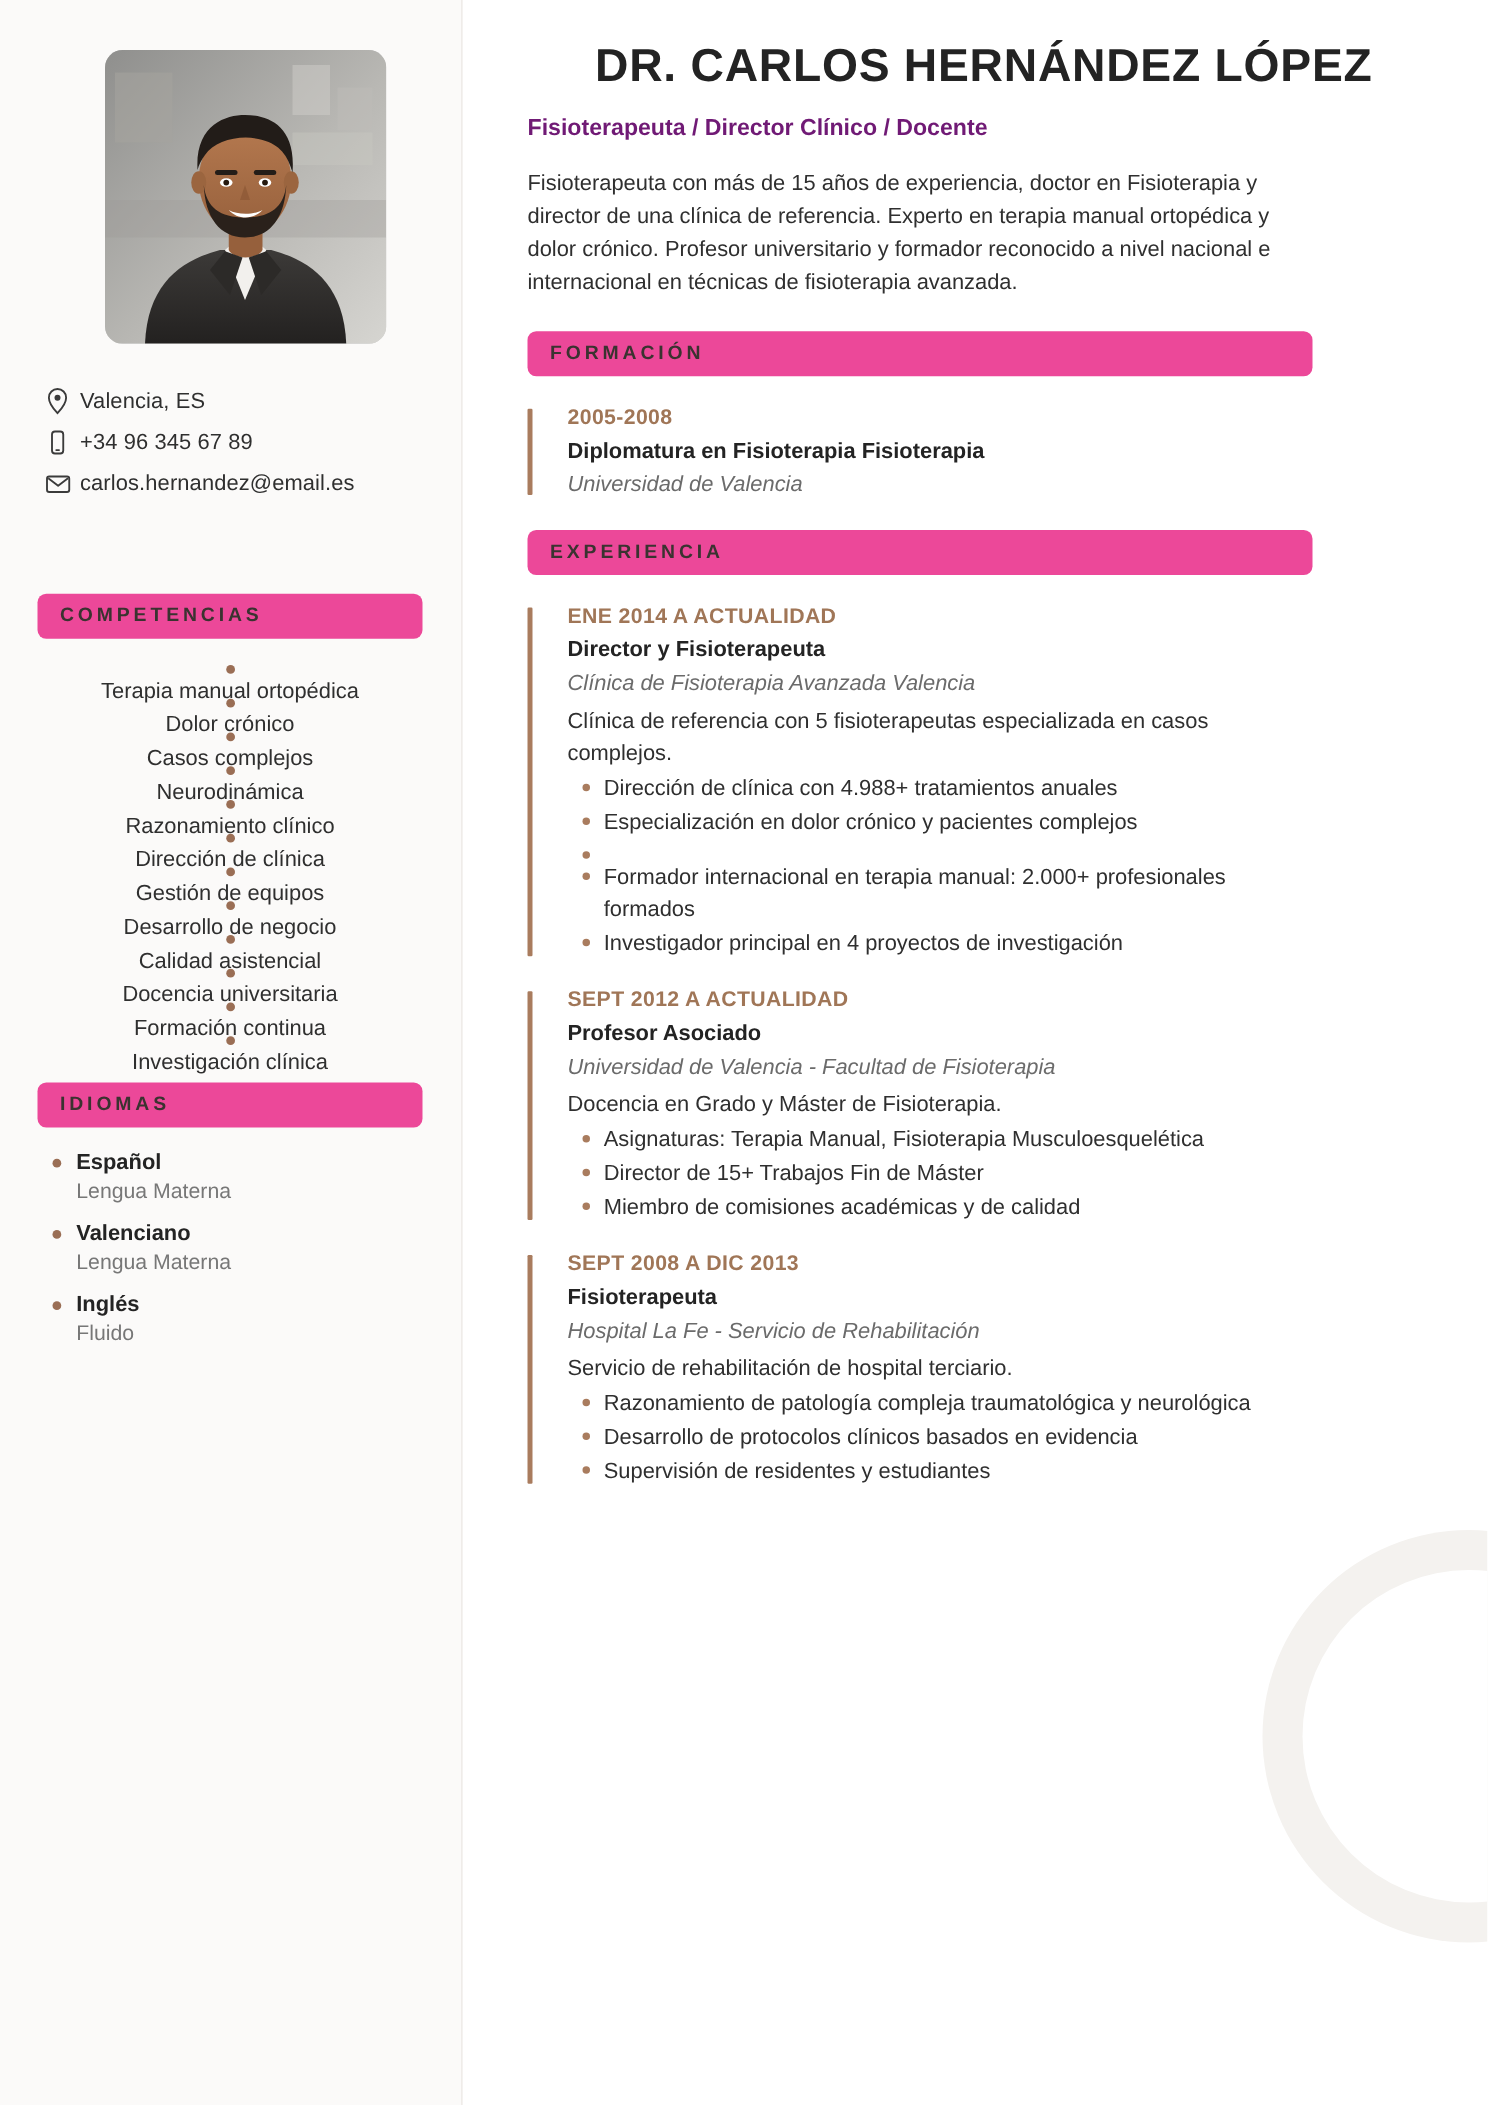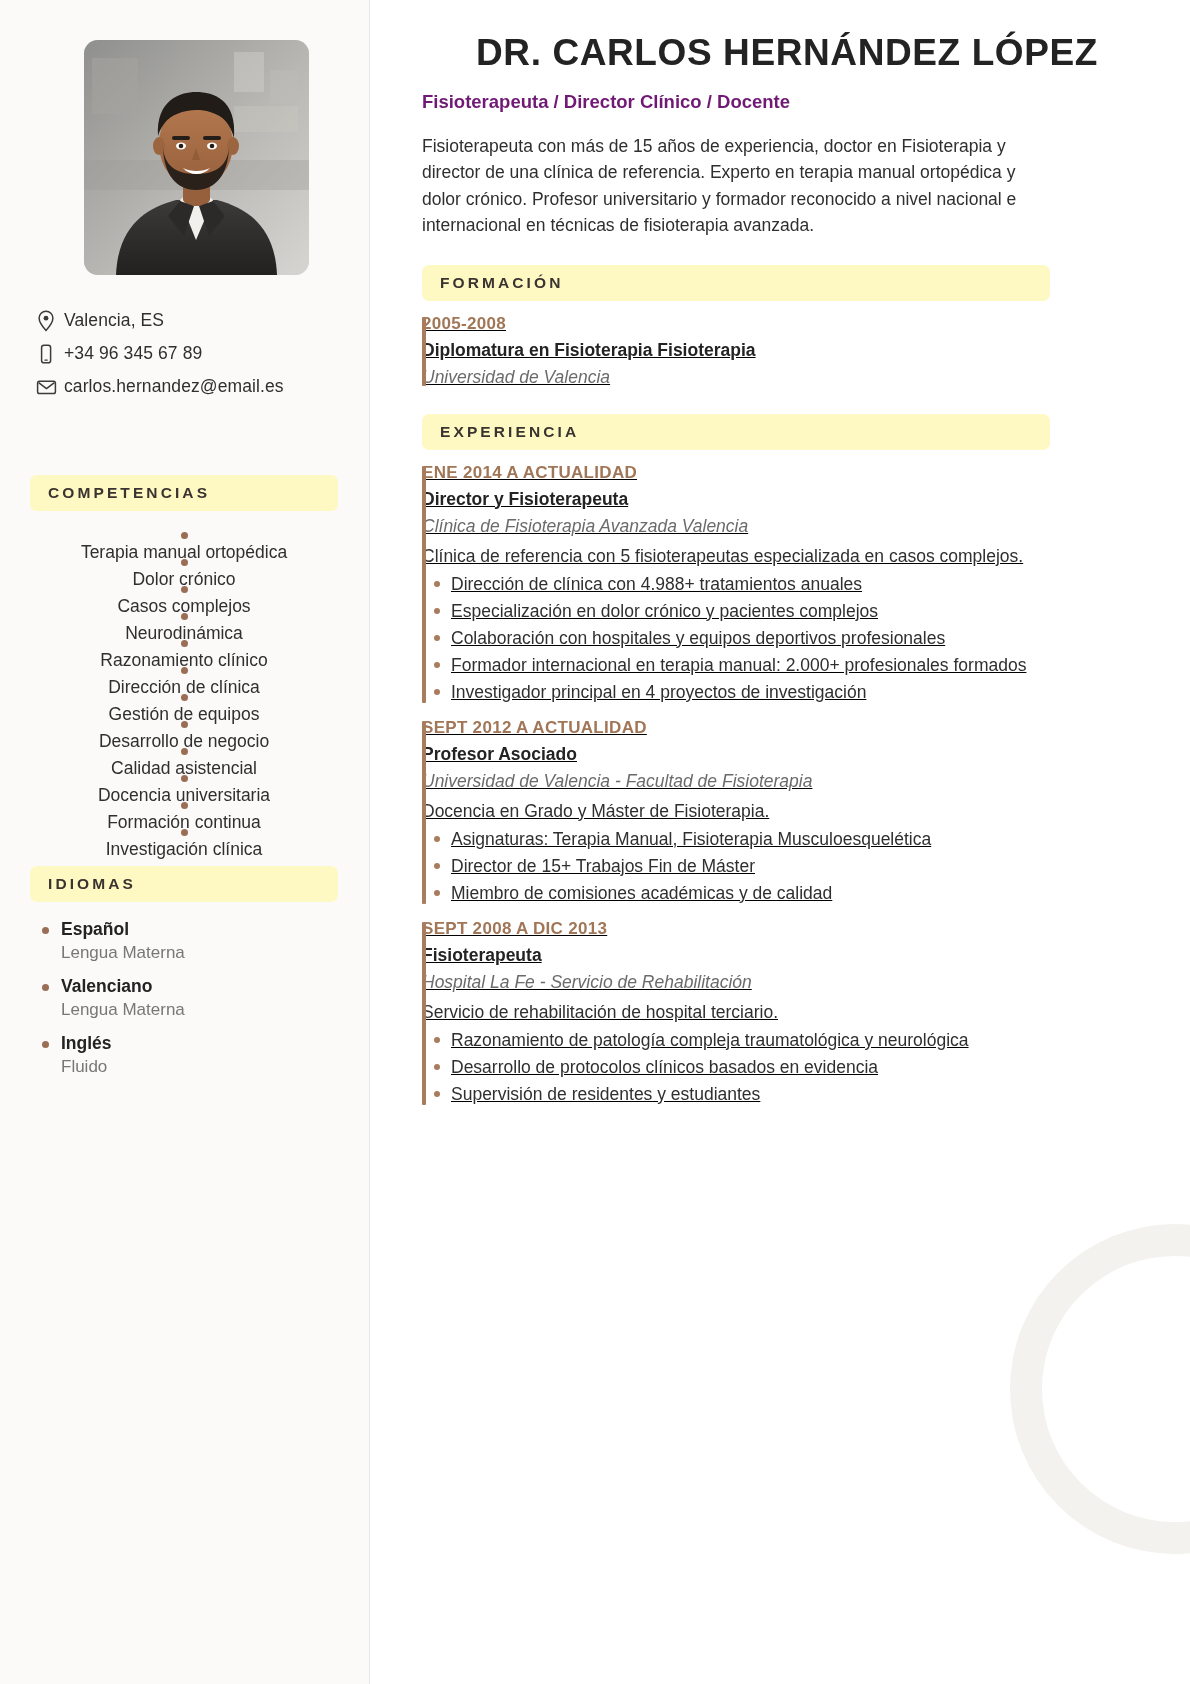--- a/index.html
+++ b/index.html
@@ -117,21 +117,21 @@
     color: #3b3b3b;
   }
   .contact-text {
     font-size: 17.5px;
     color: #2f2f2f;
     letter-spacing: 0.1px;
   }
 
   .sec-pill {
     position: relative;
-    background: #fef9c3;
+    background: #ec4899;
     border-radius: 7px;
     height: 36px;
     display: flex;
     align-items: center;
     padding-left: 18px;
     box-sizing: border-box;
   }
   .sec-pill-label {
     font-size: 15.5px;
     font-weight: bold;
@@ -213,22 +213,22 @@
     font-size: 17.5px;
     color: #2f2f2f;
     line-height: 26.5px;
     margin-top: 20px;
     width: 595px;
   }
 
   .main-section { margin-top: 26px; width: 628px; }
   .entry {
     position: relative;
-    margin-top: 13px;
-    text-decoration: underline;
+    padding-left: 32px;
+    margin-top: 23px;
   }
   .entry::before {
     content: "";
     position: absolute;
     left: 0; top: 3px; bottom: 2px;
     width: 4px;
     background: #a97c5e;
     border-radius: 1px;
   }
   .entry-date {
@@ -496,21 +496,20 @@
               <li class="entry-bullet">
                 <span class="bdot"></span>
                 <span class="btext">Dirección de clínica con 4.988+ tratamientos anuales</span>
               </li>
               <li class="entry-bullet">
                 <span class="bdot"></span>
                 <span class="btext">Especialización en dolor crónico y pacientes complejos</span>
               </li>
               <li class="entry-bullet">
                 <span class="bdot"></span>
-                <span class="btext">Colaboración con hospitales y equipos deportivos profesionales</span>
               </li>
               <li class="entry-bullet">
                 <span class="bdot"></span>
                 <span class="btext">Formador internacional en terapia manual: 2.000+ profesionales formados</span>
               </li>
               <li class="entry-bullet">
                 <span class="bdot"></span>
                 <span class="btext">Investigador principal en 4 proyectos de investigación</span>
               </li>
             </ul>

